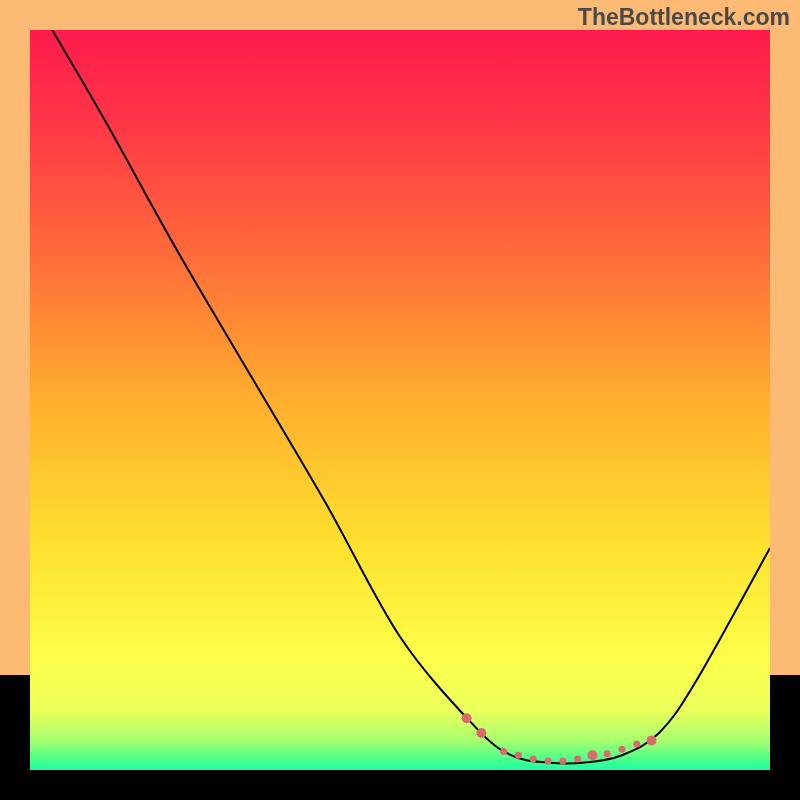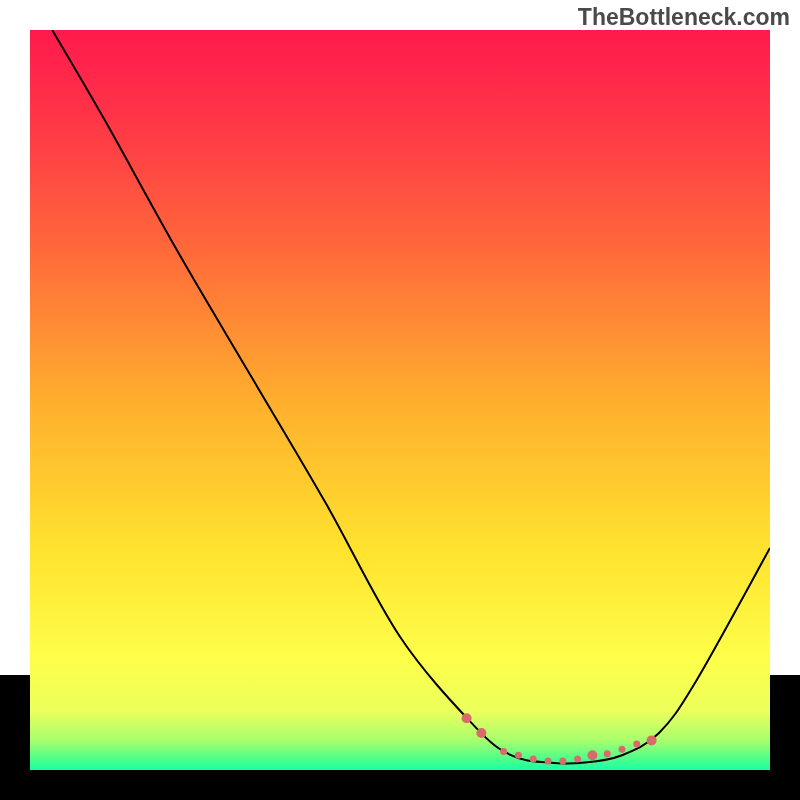--- a/index.html
+++ b/index.html
@@ -8,21 +8,21 @@
     background: #000;
     width: 800px;
     height: 800px;
     position: relative;
     font-family: Arial, sans-serif;
   }
   .container {
     width: 800px;
     height: 675px;
     position: relative;
-    background: #ffffff;
+    background: #fdba74;
   }
   .attribution {
     position: absolute;
     top: 4px;
     right: 10px;
     color: #4a4a4a;
     font-size: 23px;
     font-weight: bold;
     z-index: 10;
   }

